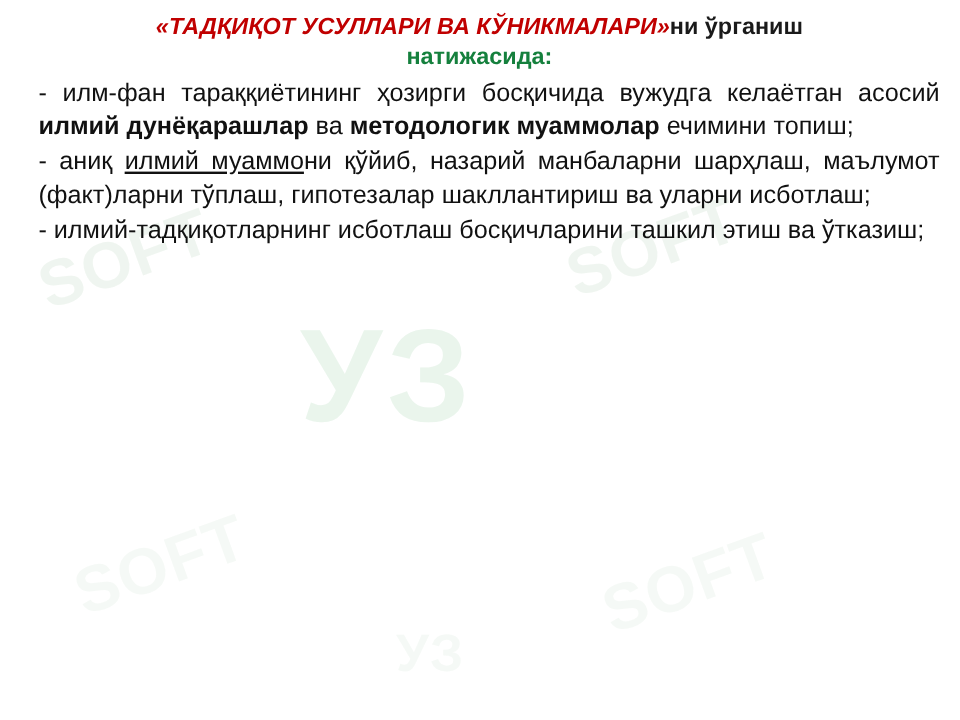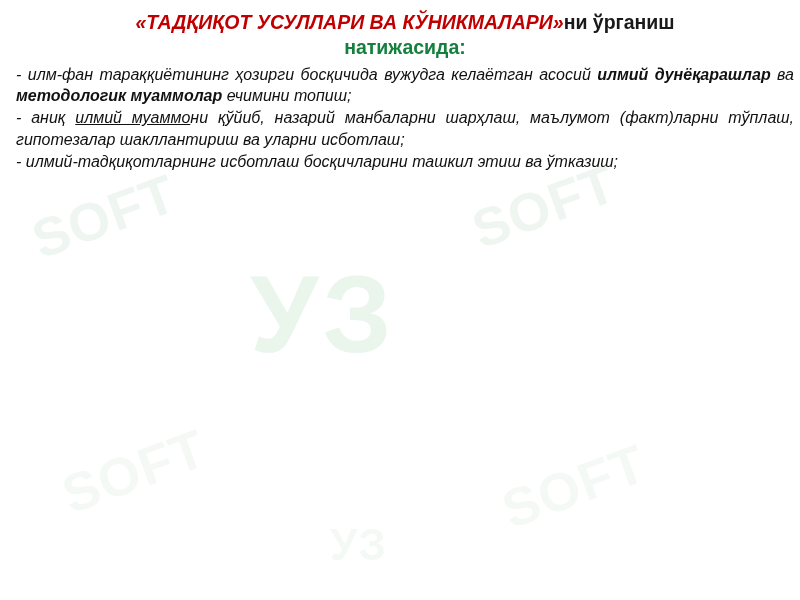--- a/index.html
+++ b/index.html
@@ -38,21 +38,21 @@
   .wm-d { left: 60px;  top: 440px; font-size: 54px; transform: rotate(-20deg); color: #eef5ef; }
   .wm-e { left: 500px; top: 455px; font-size: 54px; transform: rotate(-20deg); color: #eef5ef; }
   .wm-f { left: 330px; top: 520px; font-size: 44px; color: #eef5ef; }
 
   .slide {
     position: relative;
     z-index: 1;
     width: 800px;
     height: 512px;
     box-sizing: border-box;
-    padding: 8px 4px 0 14px;
+    padding: 8px 15px 0 14px;
   }
 
   .title {
     text-align: center;
     font-size: 19.5px;
     line-height: 1.28;
     font-weight: bold;
     margin: 2px 0 4px 0;
     color: #1a1a1a;
   }
@@ -67,28 +67,27 @@
     color: #1a1a1a;
     font-weight: bold;
   }
 
   ul.body {
     list-style: none;
     margin: 0;
     padding: 0;
   }
   ul.body li {
-    font-size: 16px;
+    font-size: 21px;
     line-height: 1.33;
     color: #111111;
     text-align: justify;
     text-justify: inter-word;
-    margin: 0 0 1px 0;
+    margin: 0 0 1px 16px;
     padding: 0 2px 0 2px;
-    font-style: italic;
   }
   b { font-weight: bold; }
   .u { text-decoration: underline; }
   .red { color: #c00000; font-weight: bold; }
   .red-u { color: #c00000; font-weight: bold; text-decoration: underline; }
 </style>
 </head>
 <body>
 
 <div class="watermark-layer">

